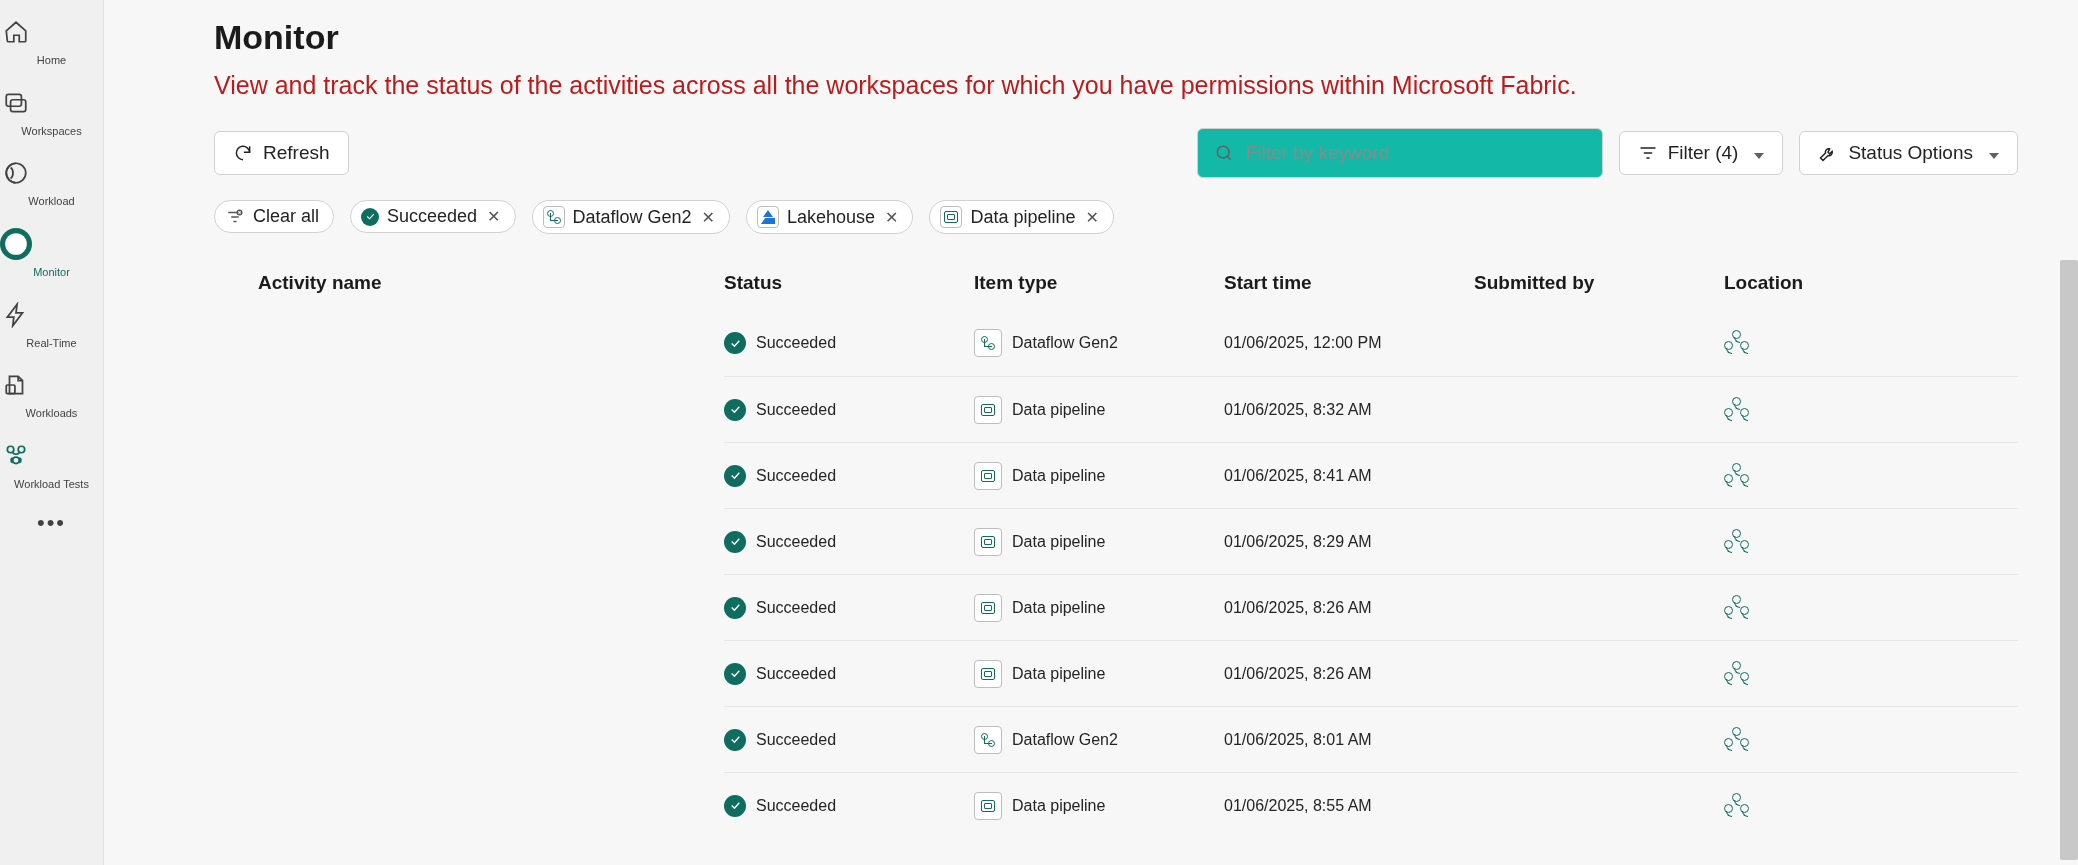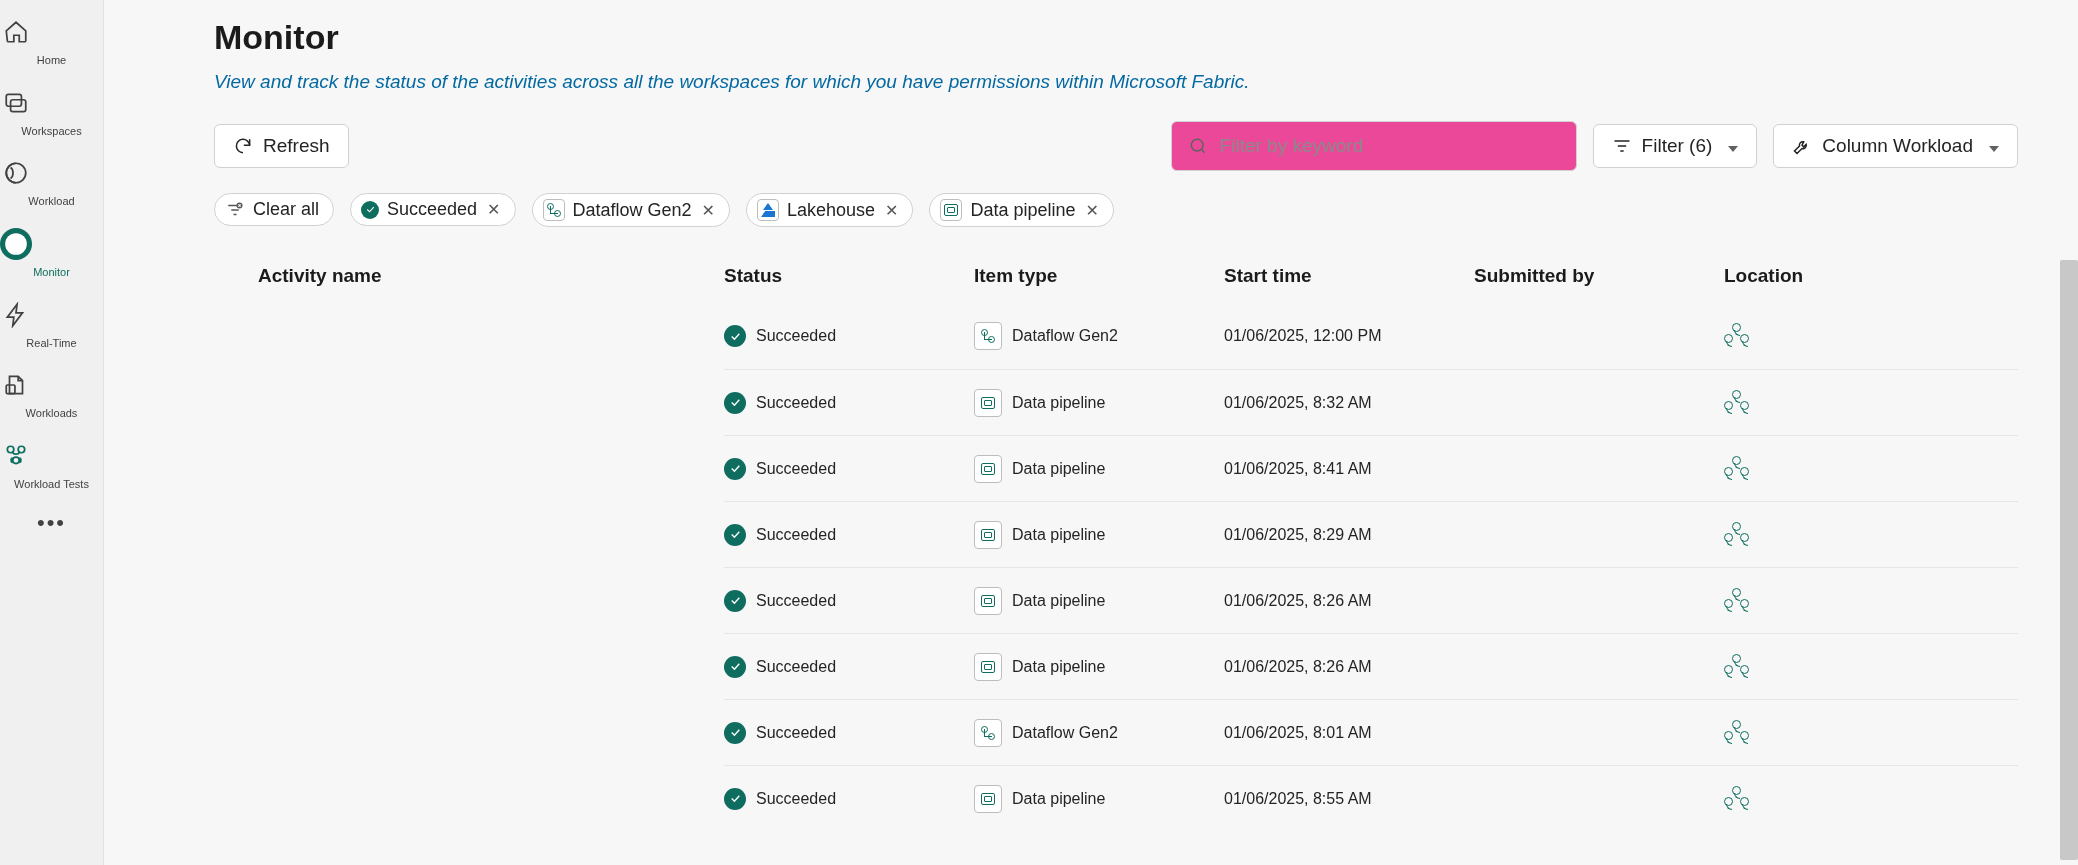--- a/index.html
+++ b/index.html
@@ -49,21 +49,21 @@
     padding: 18px 60px 0 110px;
     overflow: hidden;
   }
   .scroll-shadow {
     position: absolute;
     right: 0; top: 260px; width: 18px; height: 600px;
     background: #c8c8c8;
     border-radius: 2px;
   }
   .page-title { font-size: 34px; font-weight: 600; color:#1b1b1b; }
-  .page-subtitle { font-size: 19px; color: #0369a1; margin-top: 14px; font-style: italic; }
+  .page-subtitle { font-size: 25px; color: #b91c1c; margin-top: 14px; }
 
   
   .toolbar {
     display: flex;
     align-items: center;
     margin-top: 28px;
     gap: 16px;
   }
   .btn {
     display: inline-flex;
@@ -75,21 +75,21 @@
     padding: 10px 18px;
     font-size: 19px;
     color: #242424;
     cursor: pointer;
     text-align: center;
   }
   .btn svg { width: 20px; height: 20px; stroke: #242424; fill:none; stroke-width:1.8; }
   .spacer { flex: 1; }
   .search {
     display: flex; align-items: center;
-    background: #ec4899; border: 1px solid #d1d1d1; border-radius: 6px;
+    background: #14b8a6; border: 1px solid #d1d1d1; border-radius: 6px;
     padding: 0 16px; height: 50px; width: 406px;
   }
   .search svg { width: 20px; height: 20px; stroke:#616161; fill:none; stroke-width:1.8; margin-right:12px;}
   .search input {
     border: none; outline: none; font-size: 19px; color:#242424; flex:1;
     background: transparent;
   }
   .search input::placeholder { color: #8a8a8a; }
   .btn-caret { margin-left: 6px; }
   .caret-down {
@@ -309,28 +309,28 @@
         <svg viewBox="0 0 24 24">
             <circle cx="11" cy="11" r="7"></circle>
             <path d="m20 20-4-4"></path>
           </svg>
         <input type="text" placeholder="Filter by keyword" style="">
       </div>
       <button class="btn">
         <svg viewBox="0 0 24 24">
             <path d="M3 6h18M7 12h10M10 18h4"></path>
           </svg>
-        <span>Filter (6)</span>
+        <span>Filter (4)</span>
         <span class="btn-caret"><span class="caret-down"></span></span>
       </button>
       <button class="btn">
         <svg viewBox="0 0 24 24">
             <path d="M14 7a4 4 0 0 0-5 5l-6 6 3 3 6-6a4 4 0 0 0 5-5l-3 3-2-2z"></path>
           </svg>
-        <span>Column Workload</span>
+        <span>Status Options</span>
         <span class="btn-caret"><span class="caret-down"></span></span>
       </button>
     </div>
 
     <div class="chips">
       <span class="chip">
         <span class="chip-icon">
           <svg viewBox="0 0 24 24" width="18" height="18" fill="none" stroke="#555" stroke-width="1.8">
               <path d="M3 6h18M7 12h10M10 18h4"></path>
               <circle cx="18" cy="6" r="4" fill="#555" stroke="none"></circle>

